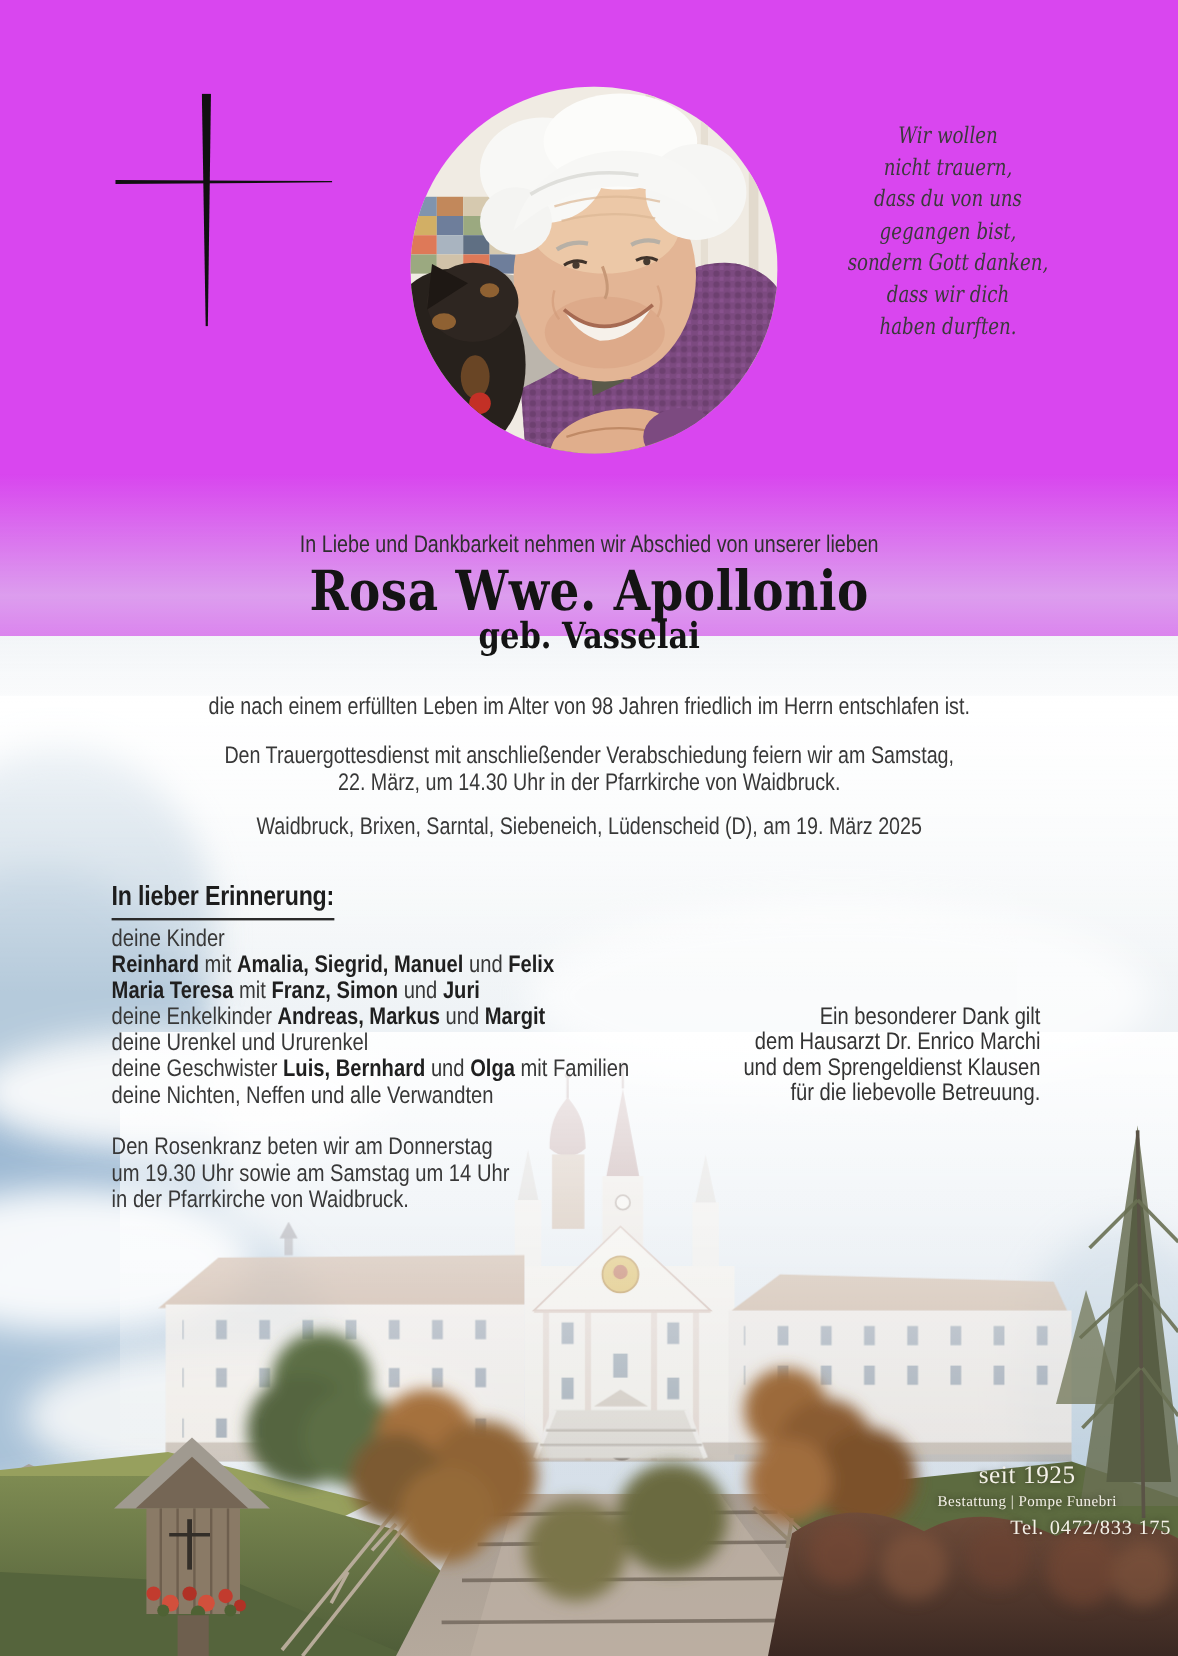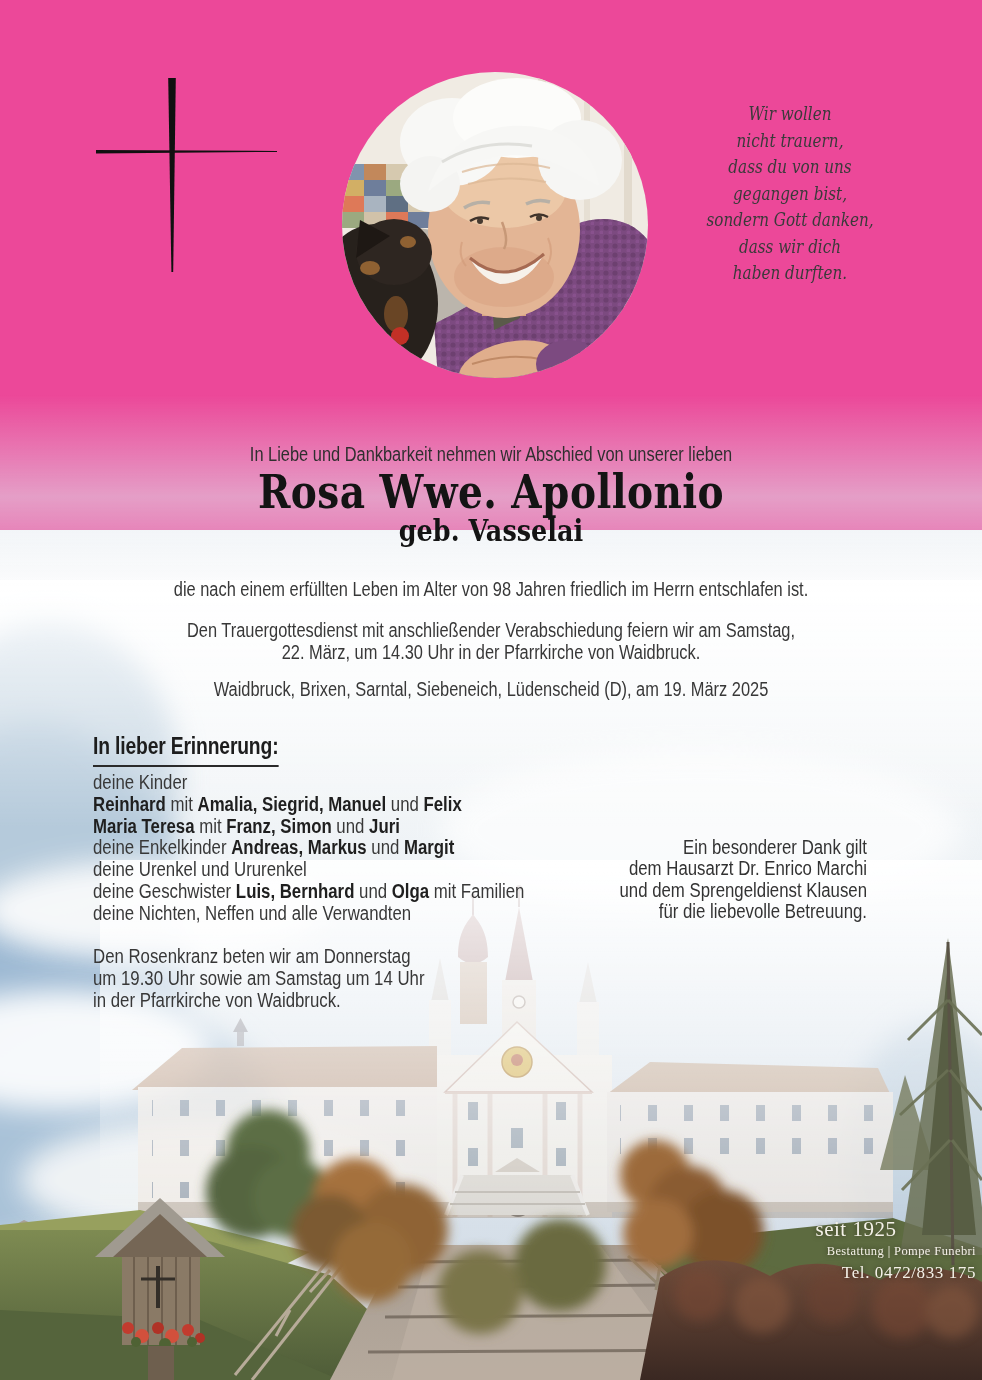--- a/index.html
+++ b/index.html
@@ -1,16 +1,16 @@
 <!DOCTYPE html>
 <html><head>
 <meta charset="utf-8">
 <style>
   html,body{margin:0;padding:0;background:#888;}
-  .page{position:relative;width:982px;height:1380px;margin:0 auto;background:#ec4899;overflow:hidden;
+  .page{position:relative;width:982px;height:1380px;margin:0 auto;background:#d946ef;overflow:hidden;
         font-family:"Liberation Sans",sans-serif;color:#383838;}
   .abs{position:absolute;}
   
   .bg-tint{left:0;top:395px;width:982px;height:185px;
     background:linear-gradient(180deg,rgba(222,229,236,0) 0%,rgba(223,230,237,.55) 55%,rgba(223,230,237,.15) 100%);}
   
   .cross{left:96px;top:78px;width:182px;height:196px;}
   .cross .v{position:absolute;left:71px;top:0;width:10px;height:194px;background:#101010;
             clip-path:polygon(12% 0,88% 0,62% 100%,44% 100%);}
   .cross .h{position:absolute;left:0;top:71px;width:181px;height:5px;background:#101010;
@@ -37,21 +37,21 @@
   .family .b,.b{font-weight:bold;color:#1f1f1f;}
   .rosary{left:93px;top:946px;font-size:20px;line-height:21.8px;transform:scaleX(.84);transform-origin:0 0;width:480px;}
   
   .thanks{right:115px;top:837px;width:420px;text-align:right;font-size:20px;line-height:21.4px;
           transform:scaleX(.84);transform-origin:100% 0;color:#333;}
   
   .logo{left:736px;top:1217px;width:240px;text-align:center;color:#f4f1e8;
         font-family:"Liberation Serif",serif;text-shadow:0 0 5px rgba(20,10,5,.5);}
   .logo-since{font-size:21px;letter-spacing:.5px;}
   .logo-name{font-size:22px;font-variant:small-caps;letter-spacing:2px;margin-top:1px;}
-  .logo-sub{font-size:12.5px;letter-spacing:.4px;margin-top:2px;text-align:right;}
+  .logo-sub{font-size:12.5px;letter-spacing:.4px;margin-top:2px;}
   .logo-tel{font-size:17px;letter-spacing:.6px;margin-top:4px;text-align:right;}
   svg{display:block;}
 </style>
 </head>
 <body>
 
 <div class="page">
 
   <svg class="abs" style="left:0;top:530px" width="982" height="850" viewBox="0 0 982 850">
     <defs>

